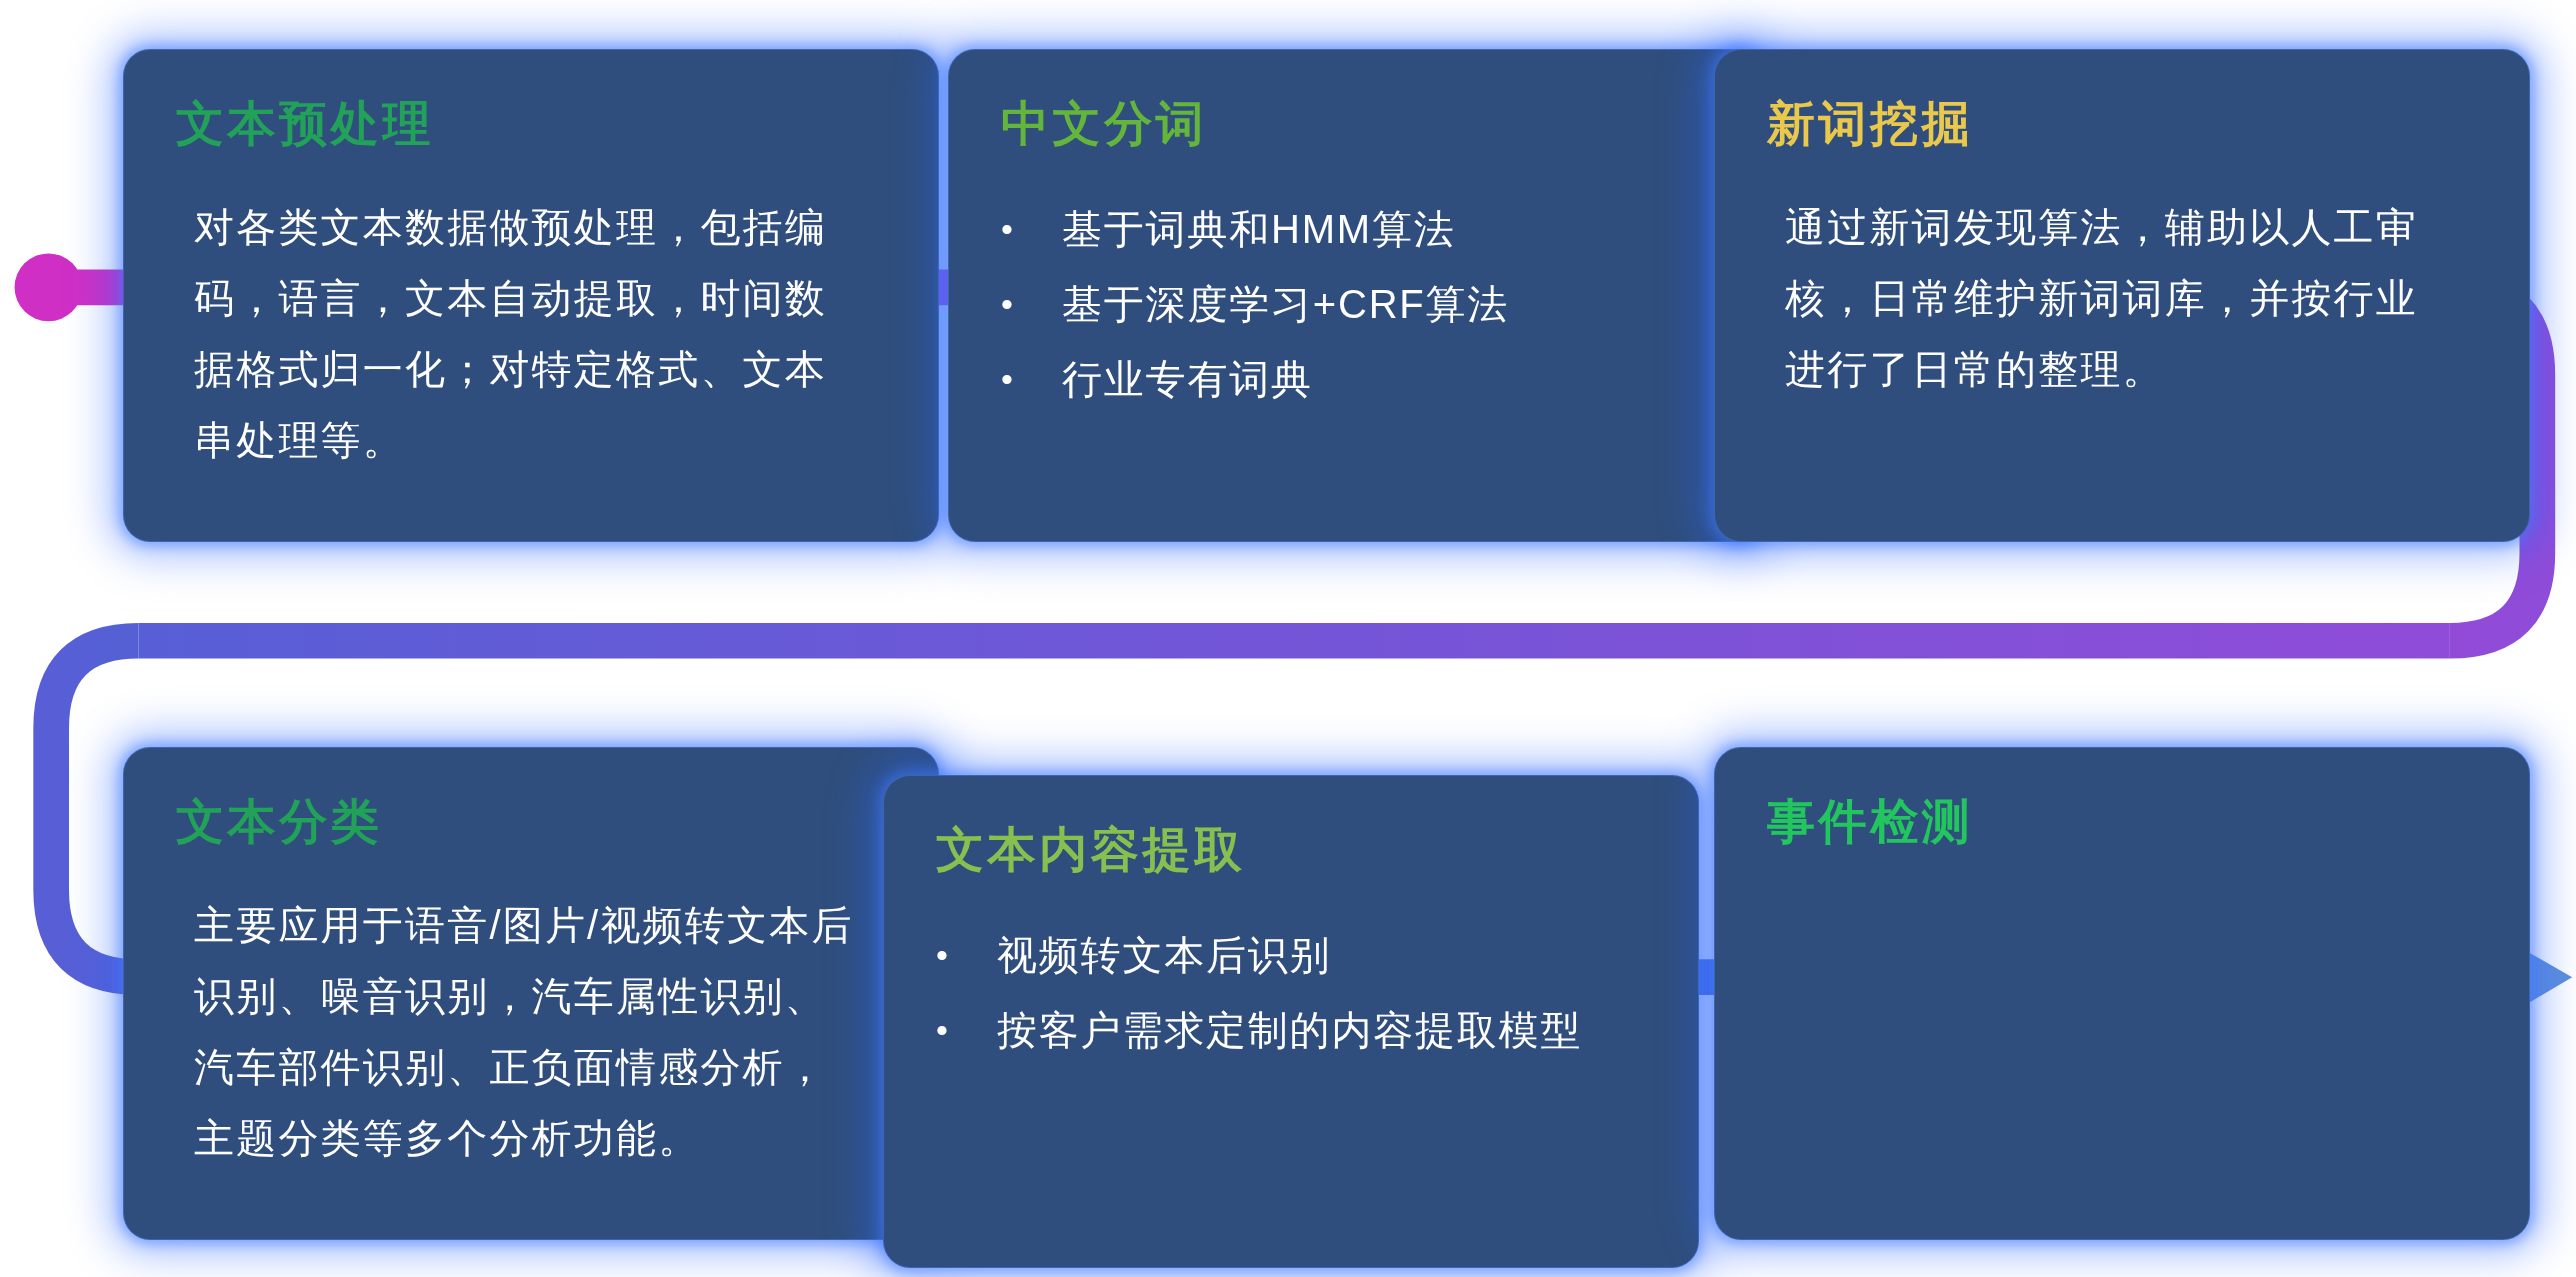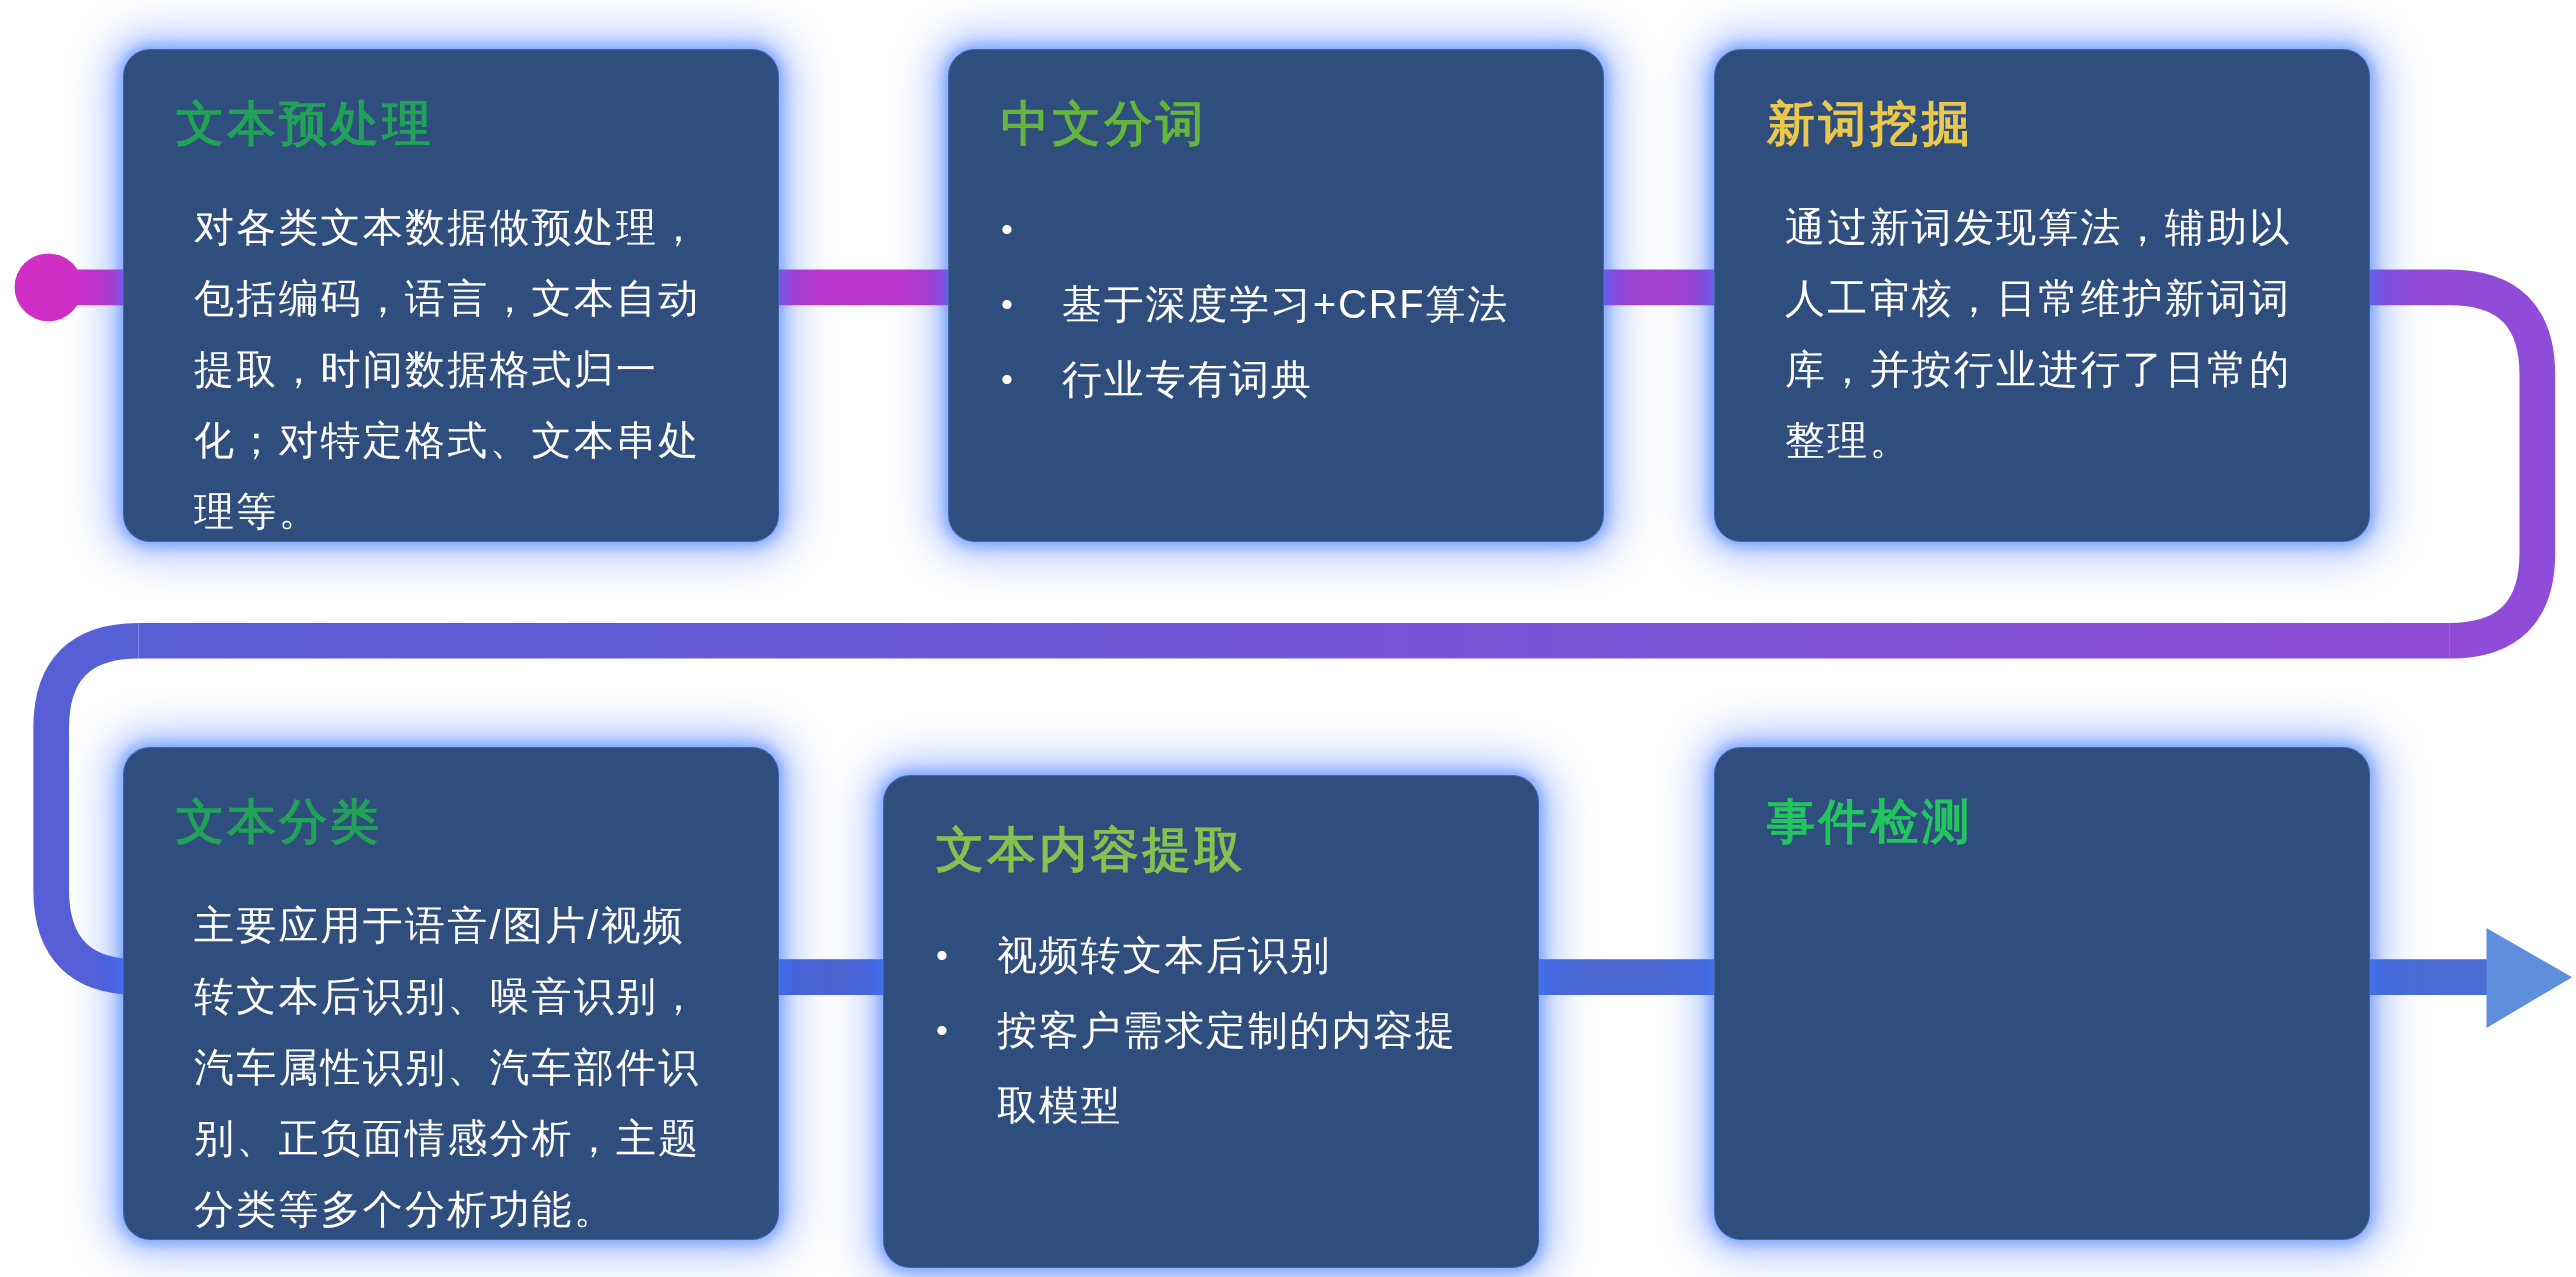--- a/index.html
+++ b/index.html
@@ -1,20 +1,20 @@
 <!DOCTYPE html>
 <html style="font-size:14.3px"><head>
 <meta charset="utf-8">
 <style>
   html,body{margin:0;padding:0;background:#ffffff;}
   body{font-family:"Liberation Sans","DejaVu Sans",sans-serif;}
   .stage{position:relative;width:2576px;height:1277px;background:#ffffff;overflow:hidden;}
   .flow{position:absolute;left:0;top:0;width:2576px;height:1277px;z-index:0;pointer-events:none;}
   .card{
-    position:absolute;width:656px;height:493px;box-sizing:border-box;
+    position:absolute;width:816px;height:493px;box-sizing:border-box;
     background:#2f4e7d;border-radius:27px;z-index:1;
     padding:45px 52px;
     border:1.8px solid rgba(92,146,255,.35);
     box-shadow:0 0 12.5px 3.6px rgba(66,124,255,.55), 0 0 41px 14.3px rgba(47,105,255,.40);
   }
   .card-title{
     margin:0 0 39px 0;font-size:48px;font-weight:700;letter-spacing:3.6px;line-height:1.2;
   }
   .card-body{
     margin:18px;color:#ffffff;font-size:40px;line-height:71px;letter-spacing:2.2px;
@@ -60,20 +60,21 @@
   <div class="card" style="left:123px;top:49px;">
     <h2 class="card-title" style="color: rgb(33, 162, 88);">文本预处理</h2>
     <p class="card-body">对各类文本数据做预处理，包括编码，语言，文本自动提取，时间数据格式归一化；对特定格式、文本串处理等。</p>
   </div>
 
   <div class="card" style="left:918px;top:49px;margin-left:30px;">
     <h2 class="card-title" style="color: rgb(99, 181, 60);">中文分词</h2>
     <ul class="bullets">
       <li>
         <span class="bullet-dot">•</span>
+        <span>基于词典和HMM算法</span>
       </li>
       <li>
         <span class="bullet-dot">•</span>
         <span>基于深度学习+CRF算法</span>
       </li>
       <li>
         <span class="bullet-dot">•</span>
         <span>行业专有词典</span>
       </li>
     </ul>

